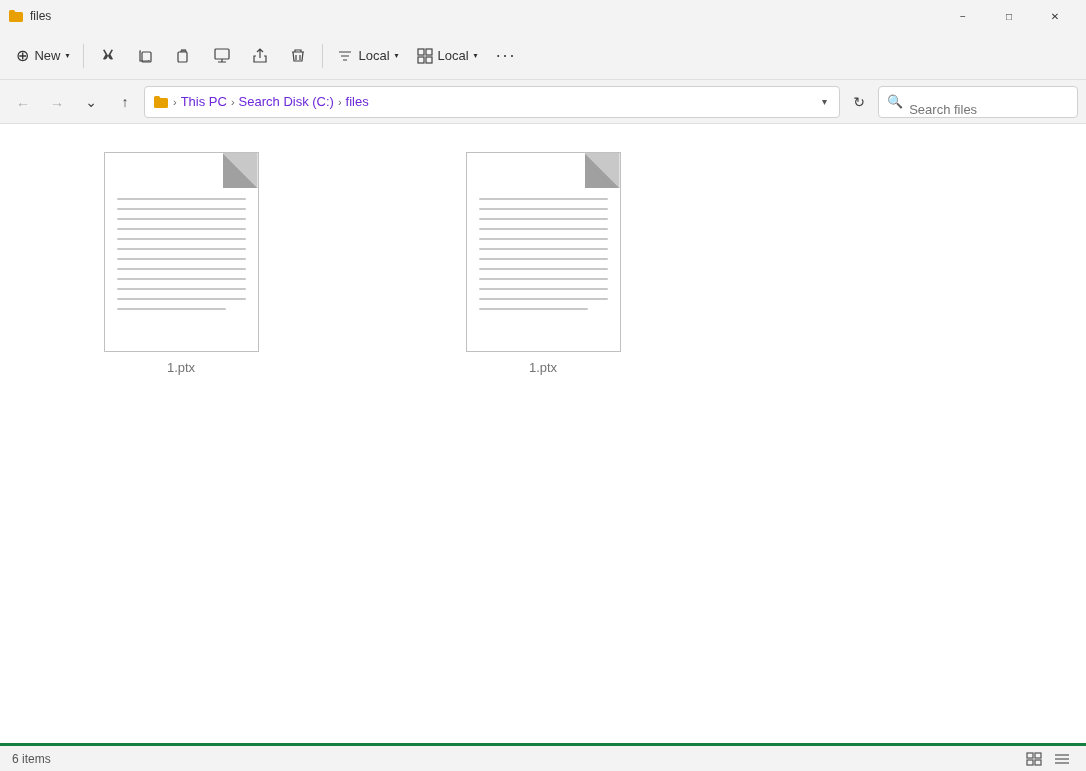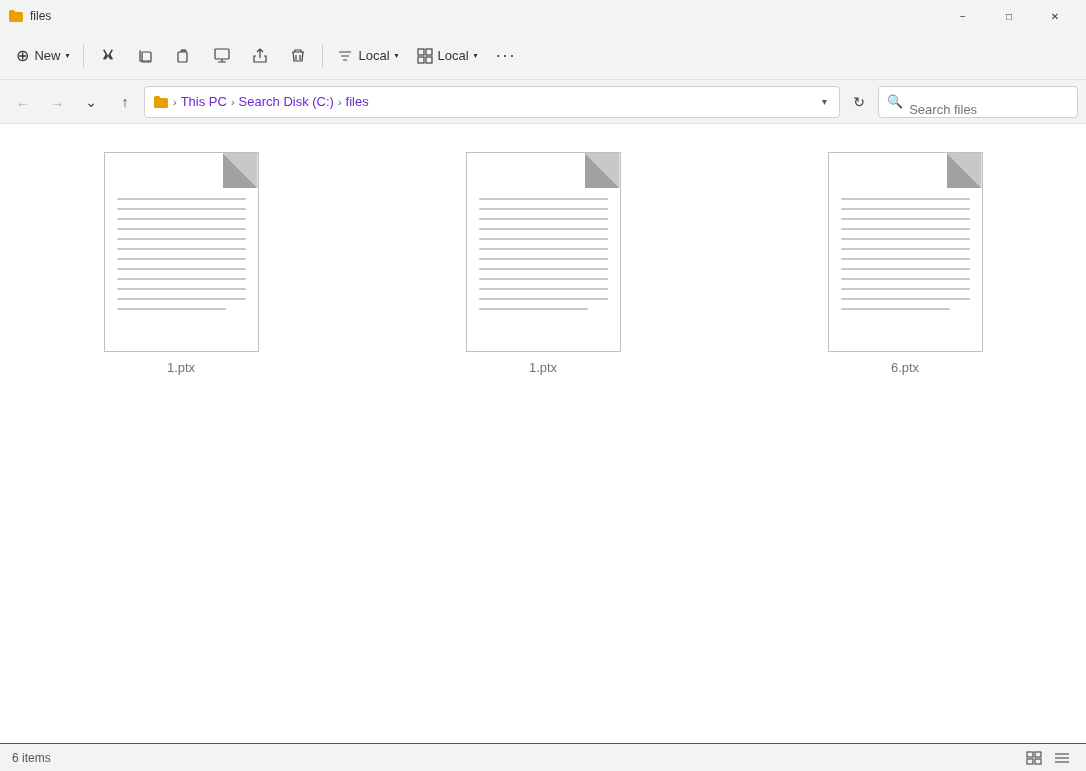--- a/index.html
+++ b/index.html
@@ -294,21 +294,21 @@
       margin-top: 8px;
       font-size: 13px;
       color: #737373;
       text-align: center;
     }
 
     
     .status-bar {
       height: 28px;
       background: #f3f3f3;
-      border-top: 1px solid #15803d;
+      border-top: 3px solid #15803d;
       display: flex;
       align-items: center;
       justify-content: space-between;
       padding: 0 12px;
       flex-shrink: 0;
     }
     .status-text {
       font-size: 12px;
       color: #555;
     }
@@ -487,45 +487,20 @@
             <div class="doc-line full"></div>
             <div class="doc-line full"></div>
             <div class="doc-line full"></div>
             <div class="doc-line full"></div>
             <div class="doc-line full"></div>
             <div class="doc-line medium"></div>
           </div>
         </div>
       </div>
       <span class="file-name">1.ptx</span>
-    </div>
-      <div class="file-item">
-      <div class="doc-icon">
-        <div class="doc-body">
-          <div class="doc-fold">
-            <div class="doc-fold-bg"></div>
-            <div class="doc-fold-shadow"></div>
-          </div>
-          <div class="doc-lines">
-            <div class="doc-line full"></div>
-            <div class="doc-line full"></div>
-            <div class="doc-line full"></div>
-            <div class="doc-line full"></div>
-            <div class="doc-line full"></div>
-            <div class="doc-line full"></div>
-            <div class="doc-line full"></div>
-            <div class="doc-line full"></div>
-            <div class="doc-line full"></div>
-            <div class="doc-line full"></div>
-            <div class="doc-line full"></div>
-            <div class="doc-line medium"></div>
-          </div>
-        </div>
-      </div>
-      <span class="file-name">6.ptx</span>
     </div>
     </div>
 </div>
 
 <div class="status-bar">
   <span class="status-text">6 items</span>
   <div class="status-view-btns">
     <button class="status-view-btn">
       <svg width="16" height="14" viewBox="0 0 16 14">
         <rect x="1" y="1" width="6" height="5" fill="none" stroke="#555" stroke-width="1.2"></rect>

